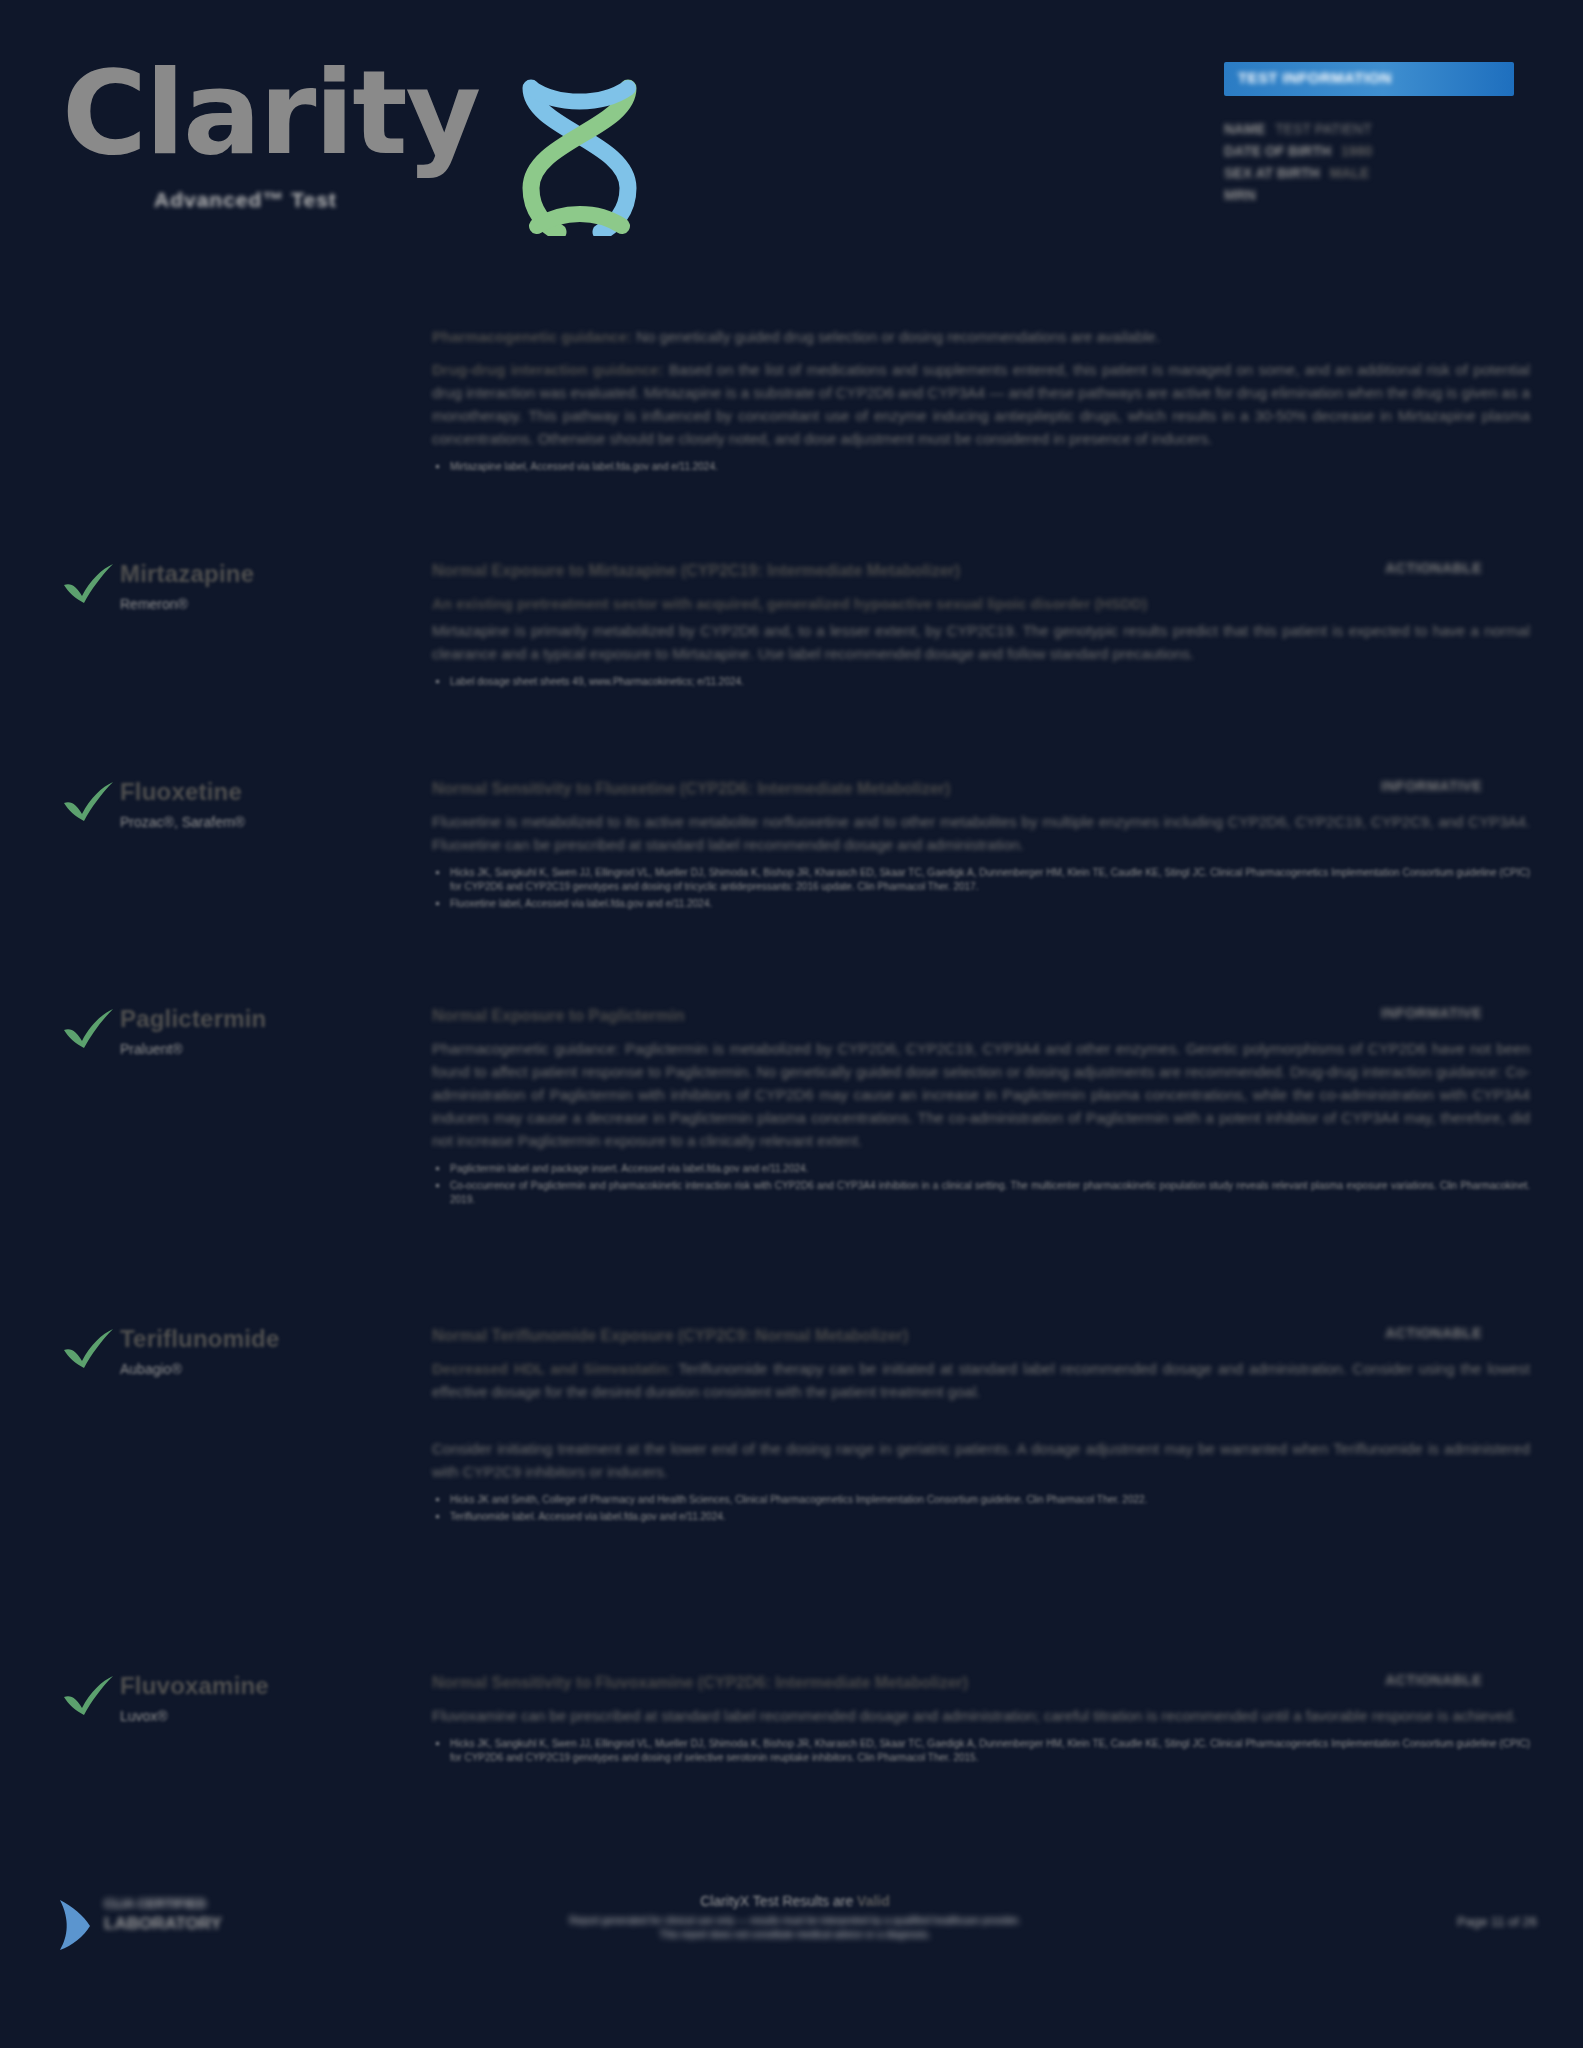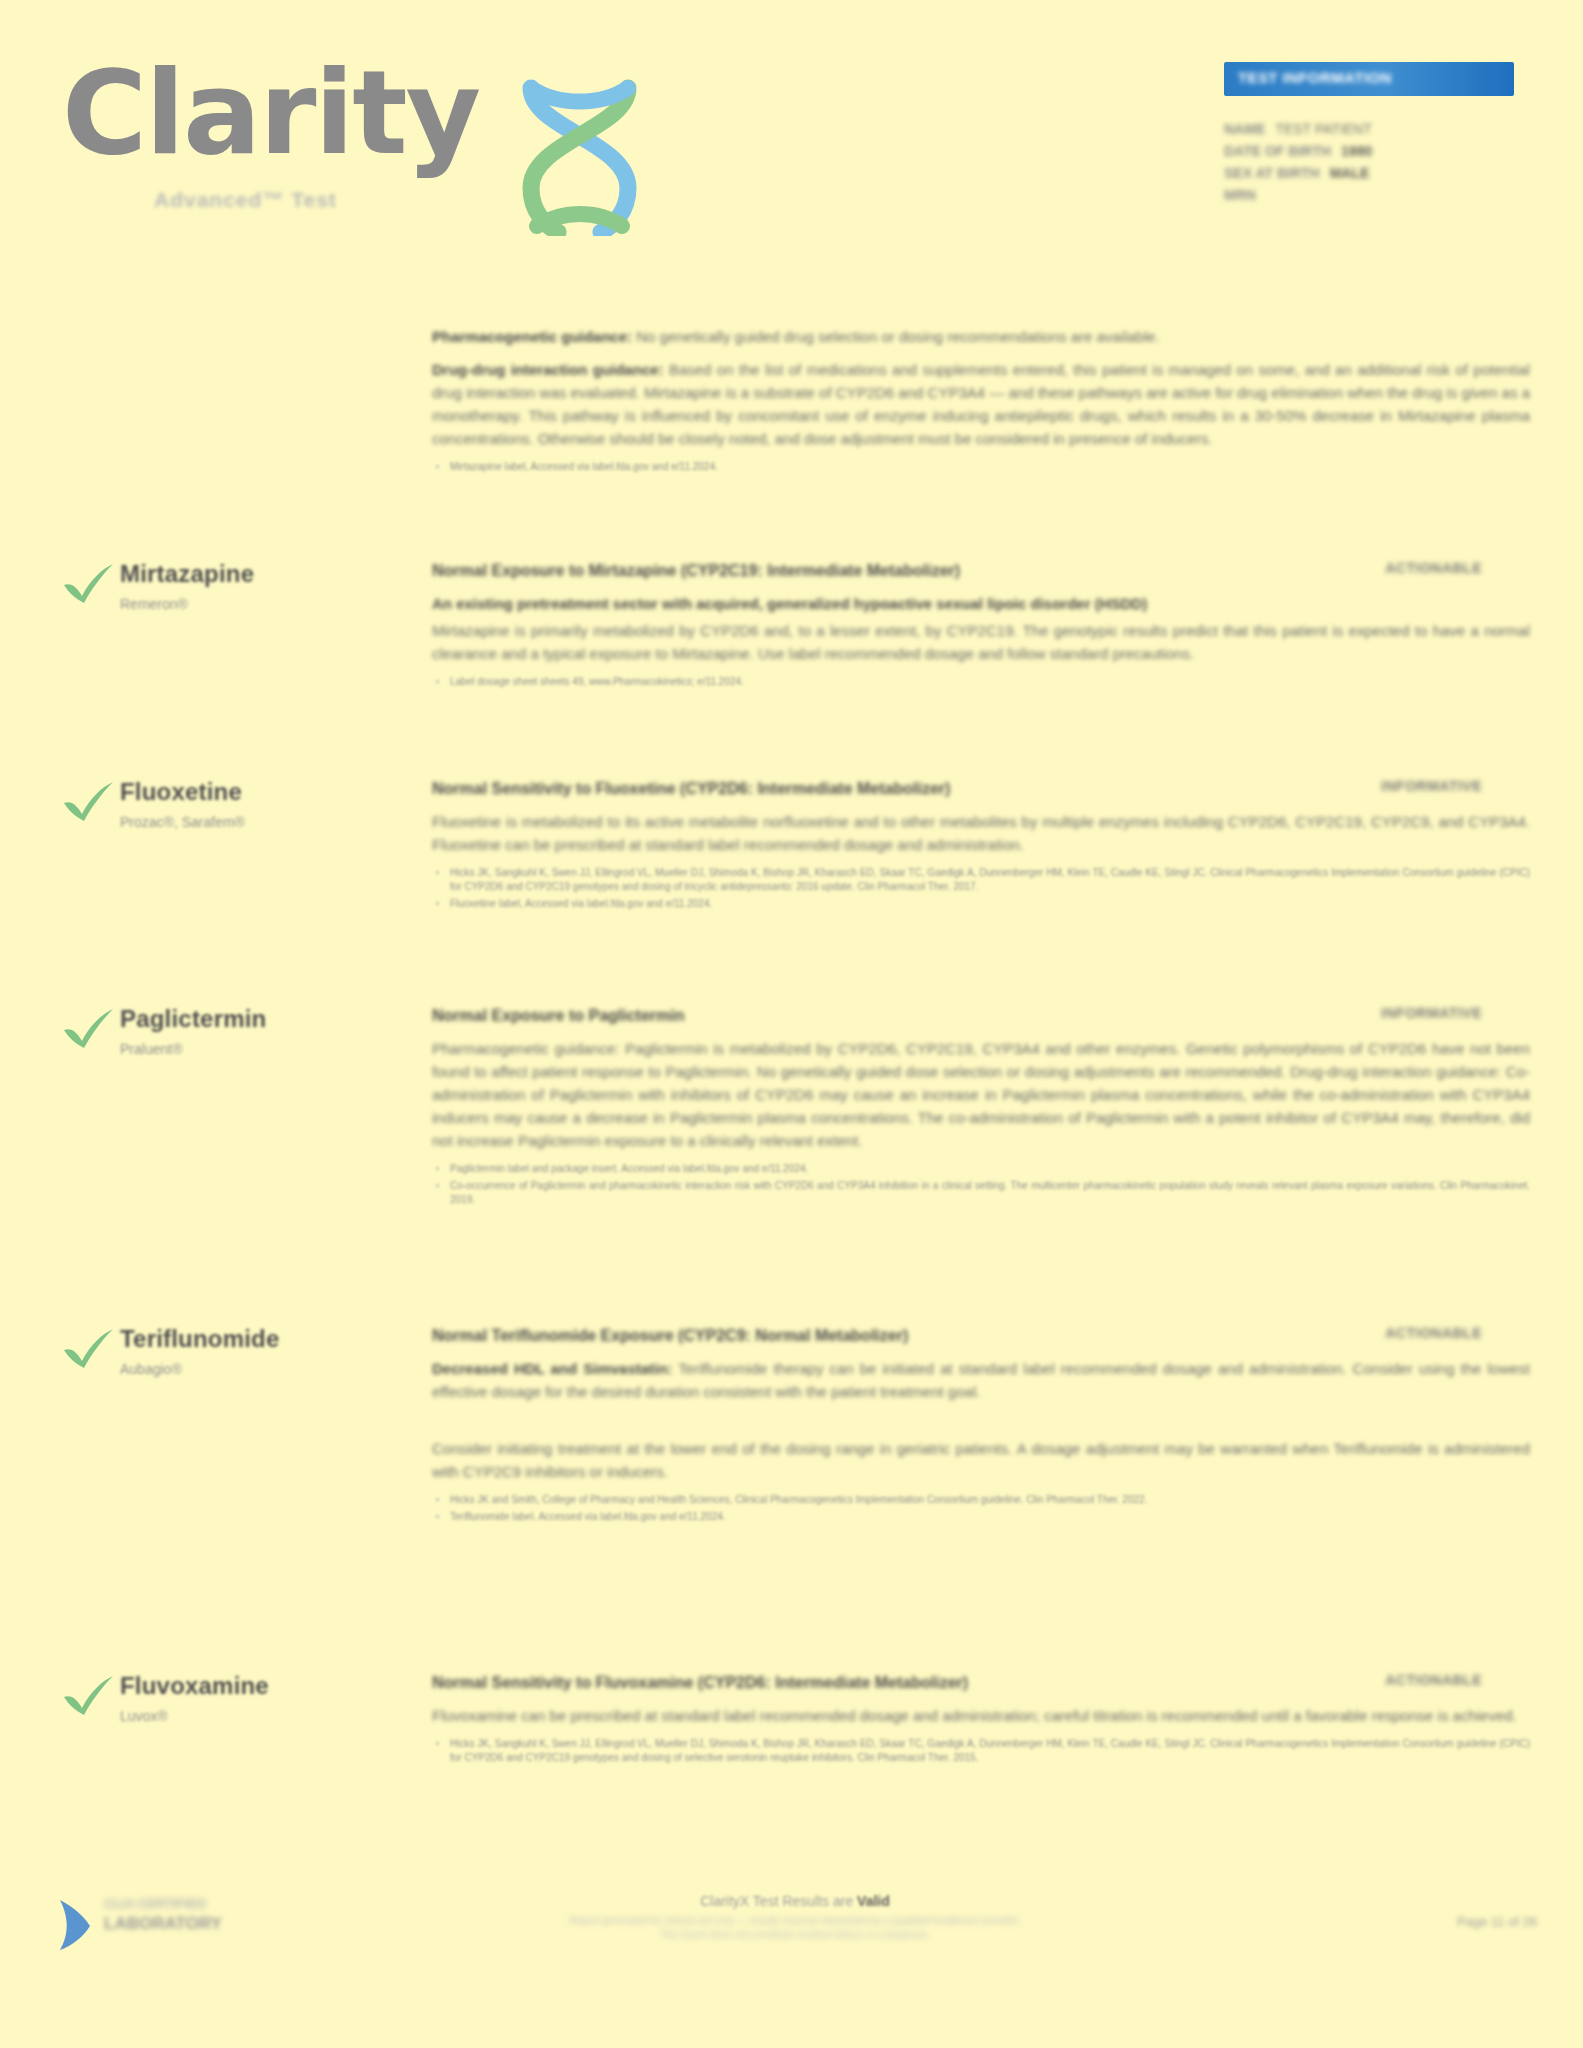--- a/index.html
+++ b/index.html
@@ -11,21 +11,21 @@
     -webkit-font-smoothing:antialiased;
   }
 
   
   .blur       { filter: blur(2.1px); }
   .blur-soft  { filter: blur(1.7px); }
   .blur-hard  { filter: blur(2.6px); }
   .blur-xhard { filter: blur(3.0px); }
 
   
-  .page{position:absolute;inset:0;background:#fef9c3;}
+  .page{position:absolute;inset:0;background:#0f172a;}
 
   
   .header{position:absolute;left:0;top:0;width:1583px;height:250px;}
 
   .logo-wrap{position:absolute;left:62px;top:48px;width:560px;height:170px;}
   .logo-word{
     position:absolute;left:0;top:6px;
     font-size:116px;line-height:118px;font-weight:700;
     color:#8a8a8a;letter-spacing:-2px;
     font-family:"DejaVu Sans", sans-serif;

